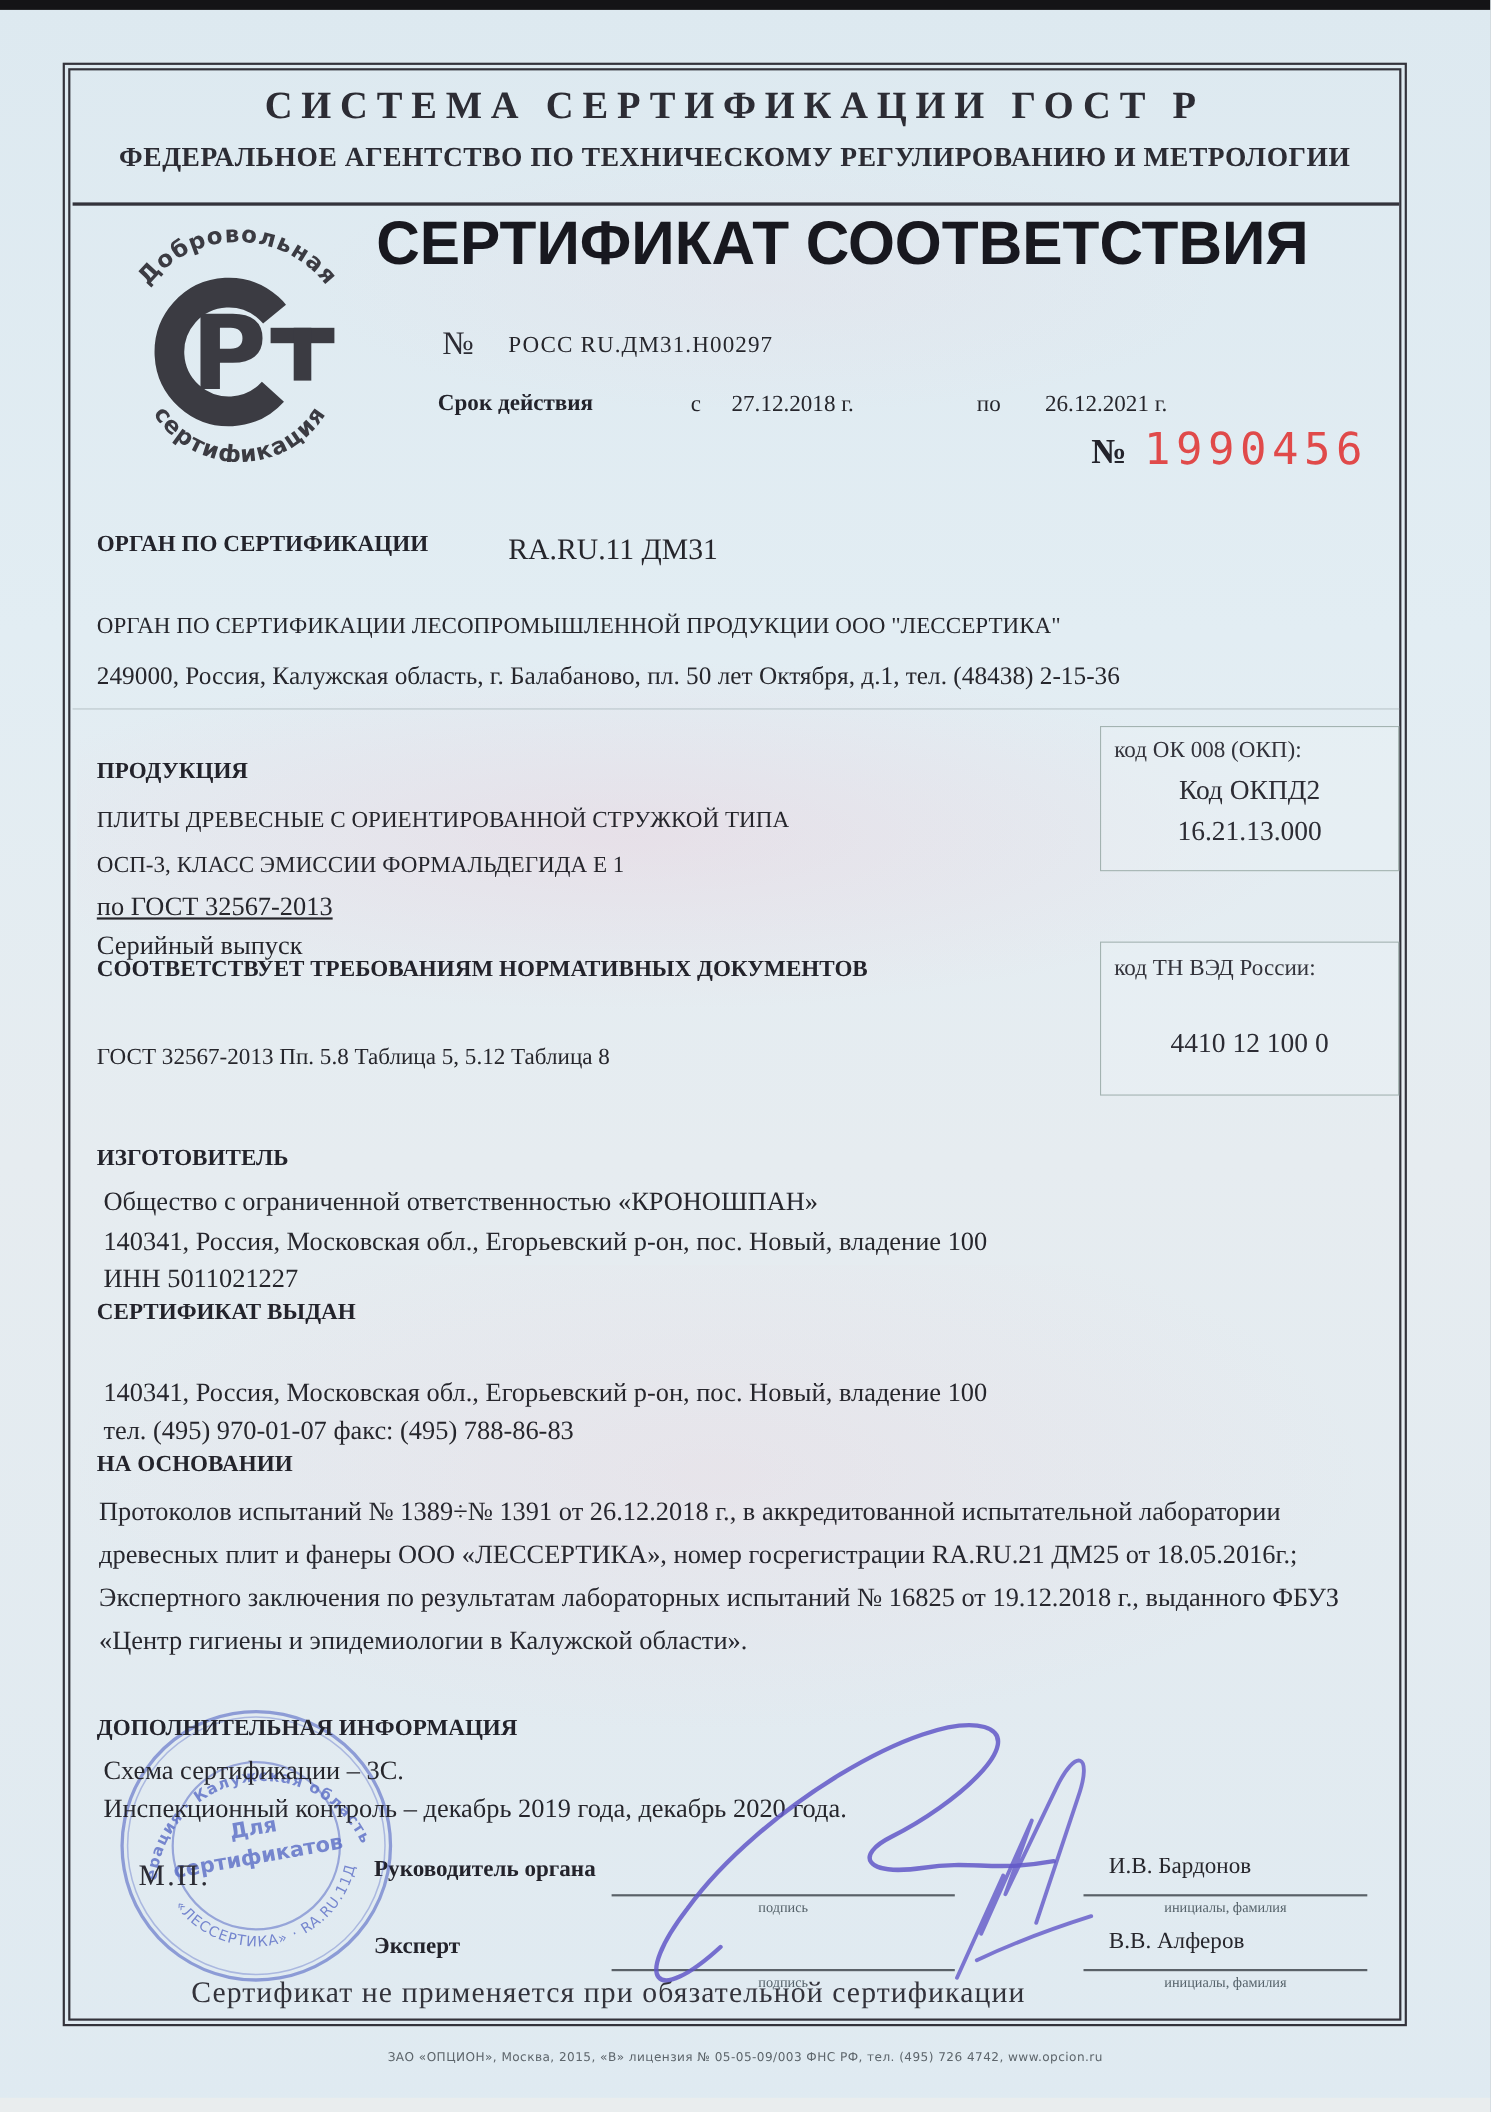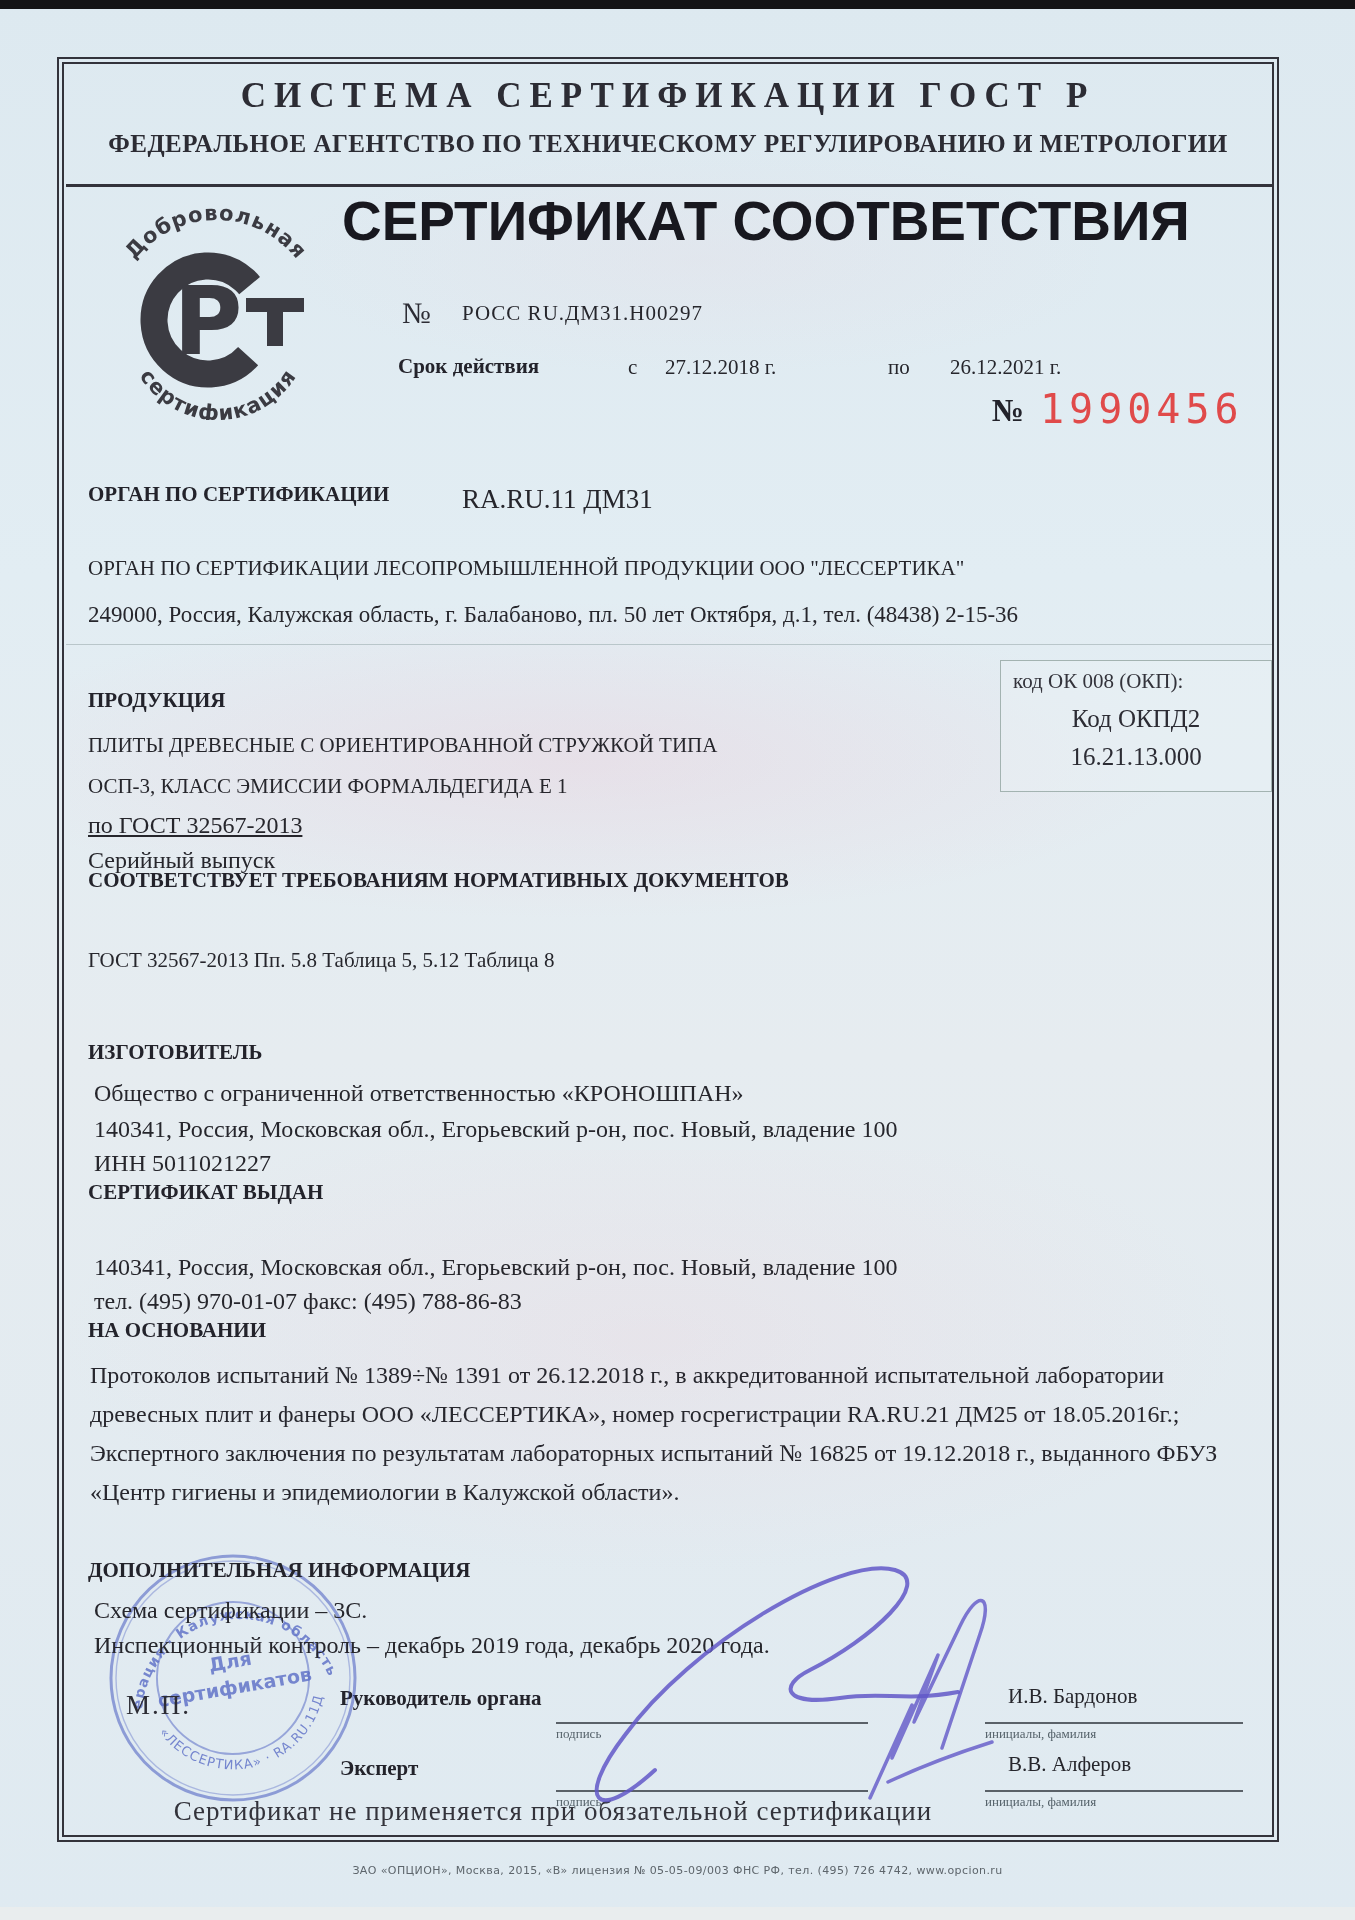--- a/index.html
+++ b/index.html
@@ -29,21 +29,21 @@
   .doc-title{left:342px;top:188px;font-family:"Liberation Sans",sans-serif;font-weight:bold;
     font-size:56px;letter-spacing:0px;color:#18181f;white-space:nowrap;transform:scaleX(.98);transform-origin:left;}
   .no-sign{font-size:30px;color:#2c2c34;}
   .serif24{font-size:24px;} .serif25{font-size:21px;} .serif23{font-size:23px;}
   .bold{font-weight:bold;color:#23232b;}
   .red-num{font-family:"DejaVu Sans Mono",monospace;font-size:40px;letter-spacing:5px;color:#e04a4a;}
   .code-box{border:1px solid #a3b3b1;box-sizing:border-box;background:rgba(235,243,246,.35);}
   .code-label{font-size:21px;color:#33333b;}
   .code-val{font-size:25px;color:#2c2c34;}
   .sig-line{border-bottom:2px solid #5a6168;height:0;}
-  .sig-caption{font-size:13px;color:#55626a;}
+  .sig-caption{font-size:13px;color:#55626a;text-align:center;}
   .footer-note{left:57px;top:1796px;width:992px;text-align:center;font-size:27px;color:#33333b;letter-spacing:1px;}
   .print-line{left:0;top:1864px;width:1355px;text-align:center;font-size:11px;
     font-family:"DejaVu Sans",sans-serif;color:#5c6artifact;color:#5d656b;letter-spacing:.4px;}
   .faint-rule{height:1px;background:#b9c6ca;}
   .logo-arc{font-family:"DejaVu Sans",sans-serif;font-weight:bold;font-size:21px;fill:#3b3b42;letter-spacing:1px;}
   .stamp-text{font-family:"DejaVu Sans",sans-serif;fill:rgba(66,86,190,.80);}
   .mp{font-size:27px;letter-spacing:2px;color:#2c2c34;z-index:6;}
   .para{font-size:24px;line-height:39px;color:#27272e;}
 </style>
 </head>
@@ -102,20 +102,24 @@
 
   <div class="abs code-box" style="left:1000px;top:660px;width:272px;height:132px;">
     <div class="code-label" style="position:absolute;left:12px;top:8px;">код ОК 008 (ОКП):</div>
     <div class="code-val" style="position:absolute;left:0;top:44px;width:100%;text-align:center;">Код ОКПД2</div>
     <div class="code-val" style="position:absolute;left:0;top:82px;width:100%;text-align:center;">16.21.13.000</div>
   </div>
 
   <span class="abs serif25 bold" style="left:88px;top:868px;">СООТВЕТСТВУЕТ ТРЕБОВАНИЯМ НОРМАТИВНЫХ ДОКУМЕНТОВ</span>
   <span class="abs serif25" style="left:88px;top:948px;">ГОСТ 32567-2013 Пп. 5.8 Таблица 5, 5.12 Таблица 8</span>
 
+  <div class="abs code-box" style="left:1000px;top:856px;width:272px;height:140px;">
+    <div class="code-label" style="position:absolute;left:12px;top:10px;">код ТН ВЭД России:</div>
+    <div class="code-val" style="position:absolute;left:0;top:78px;width:100%;text-align:center;">4410 12 100 0</div>
+  </div>
 
   <span class="abs serif25 bold" style="left:88px;top:1040px;">ИЗГОТОВИТЕЛЬ</span>
   <span class="abs serif24" style="left:94px;top:1080px;">Общество с ограниченной ответственностью «КРОНОШПАН»</span>
   <span class="abs serif24" style="left:94px;top:1116px;">140341, Россия,  Московская  обл., Егорьевский р-он, пос. Новый, владение 100</span>
   <span class="abs serif24" style="left:94px;top:1150px;">ИНН 5011021227</span>
 
   <span class="abs serif25 bold" style="left:88px;top:1180px;">СЕРТИФИКАТ ВЫДАН</span>
   <span class="abs serif24" style="left:94px;top:1254px;">140341, Россия,  Московская  обл., Егорьевский р-он, пос. Новый, владение 100</span>
   <span class="abs serif24" style="left:94px;top:1288px;">тел. (495)  970-01-07 факс: (495) 788-86-83</span>
 

